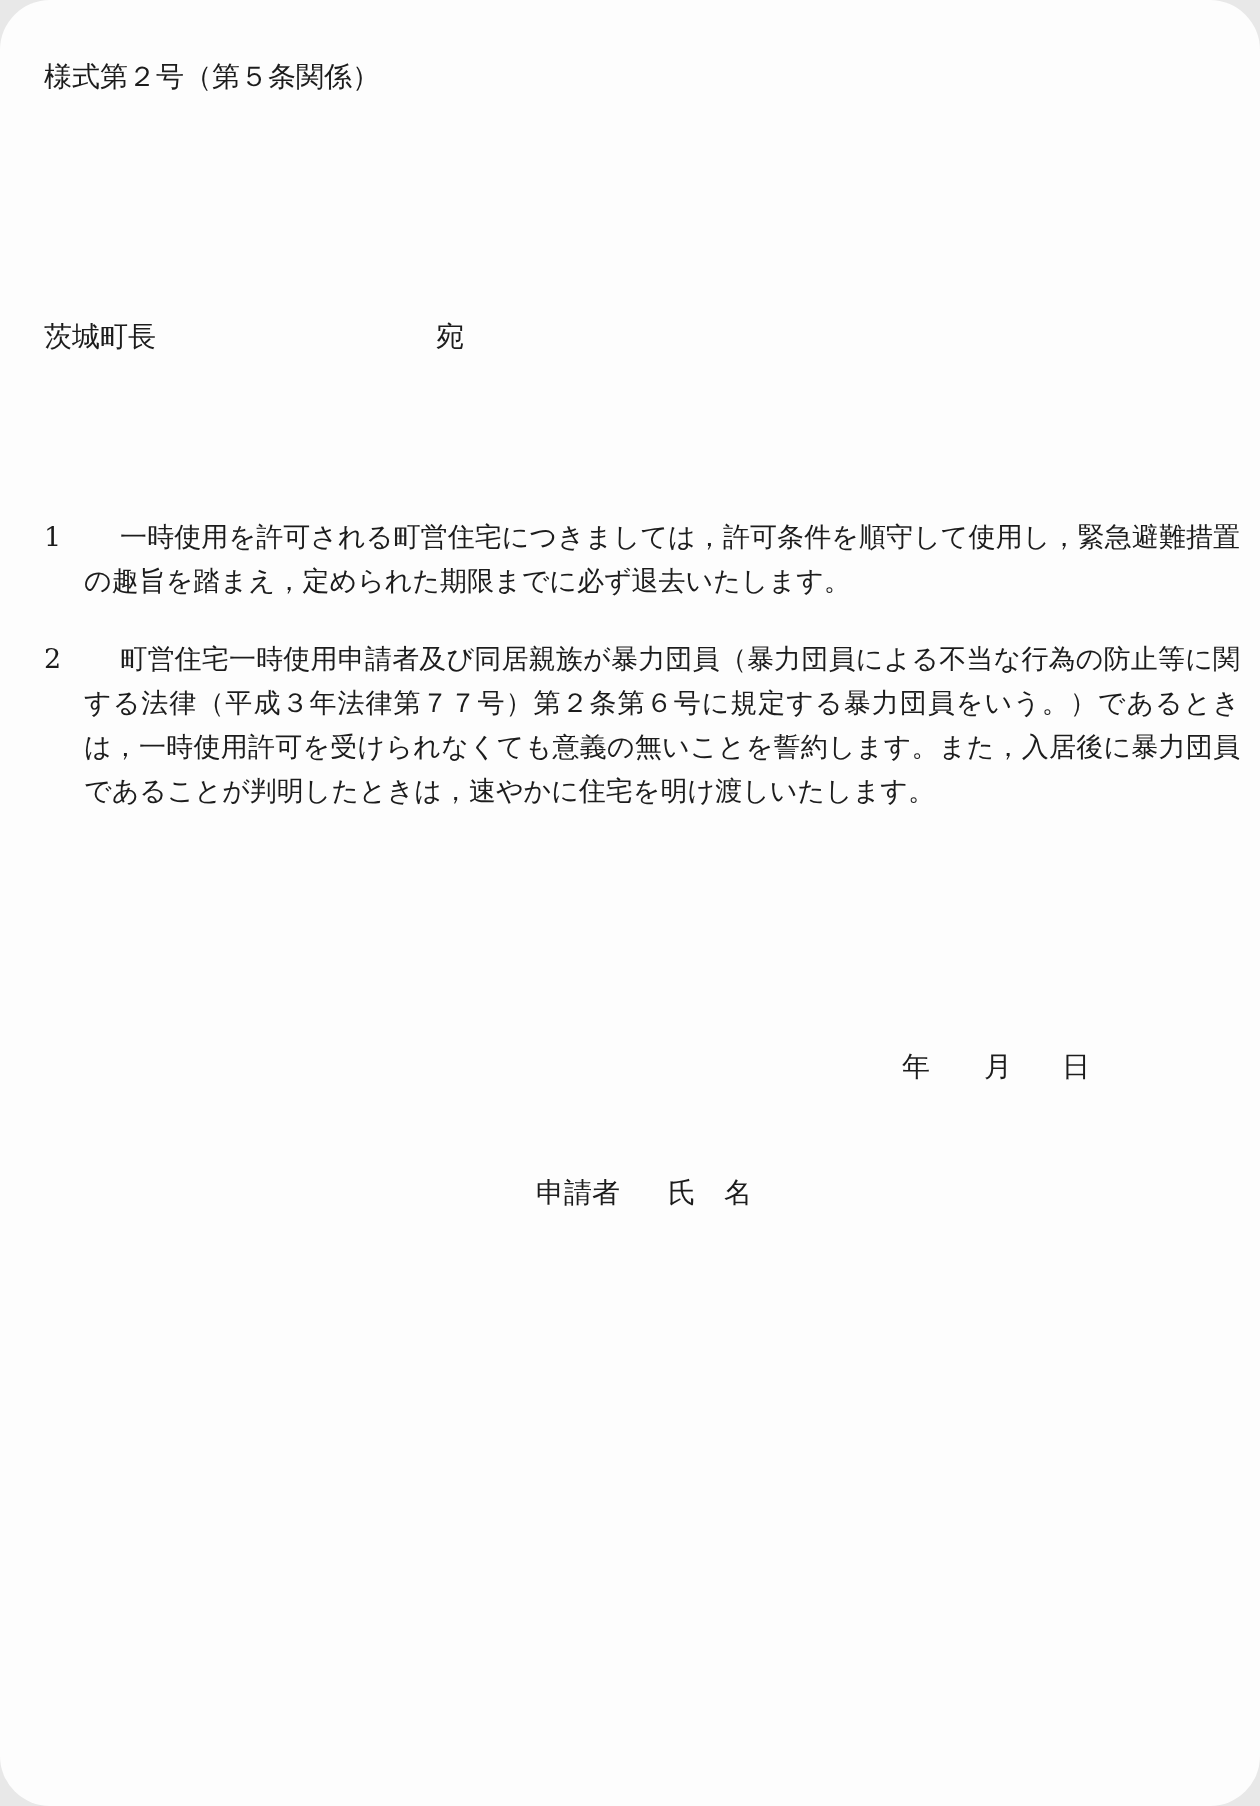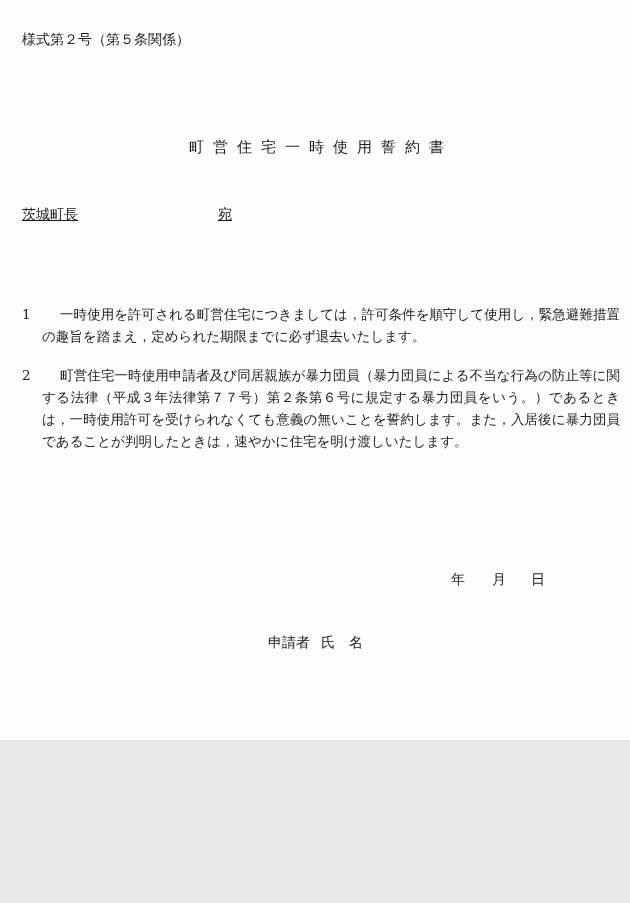--- a/index.html
+++ b/index.html
@@ -1,44 +1,44 @@
 <!DOCTYPE html>
 <html><head>
 <meta charset="utf-8">
 <style>
   * { margin: 0; padding: 0; box-sizing: border-box; }
   html, body { background: #e8e8e8; }
   .page {
     position: relative;
     width: 630px;
-    height: 740px;
+    height: 903px;
     margin: 0 auto;
     background: #fdfdfd;
     color: #1c1c1c;
     font-family: "DejaVu Serif", "Liberation Serif", serif;
     padding: 30px 10px 0 22px;
     overflow: hidden;
+    border-radius: 25px;
   }
   .form-number {
     font-size: 14px;
     line-height: 18px;
   }
   .doc-title {
     margin-top: 90px;
     text-align: center;
     font-size: 15px;
     font-weight: normal;
     letter-spacing: 9px;
     line-height: 19px;
   }
   .addressee-line {
-    margin-top: 48px;
+    margin-top: 112px;
     font-size: 14px;
     line-height: 19px;
-    text-decoration: underline;
   }
   .addressee-suffix { margin-left: 140px; }
   .clause-list {
     list-style: none;
     margin-top: 79px;
     font-size: 13.5px;
     line-height: 22px;
   }
   .clause {
     padding-left: 20px;
@@ -60,30 +60,29 @@
   }
   .month-label { margin-left: 27px; }
   .day-label { margin-left: 25px; }
   .signature-line {
     margin-top: 42px;
     font-size: 14px;
     line-height: 20px;
     padding-left: 246px;
     white-space: nowrap;
   }
-  .name-label { margin-left: 11px; }
+  .name-label { margin-left: 24px; }
 </style>
 </head>
 <body>
 
 <div class="page" style="background: rgb(253, 253, 253); color: rgb(28, 28, 28);">
 
   <div class="form-number">様式第２号（第５条関係）</div>
 
-  <h1 class="doc-title">町営住宅一時使用誓約書</h1>
 
   <div class="addressee-line">
     <span>茨城町長</span><span class="addressee-suffix">宛</span>
   </div>
 
   <ol class="clause-list">
     <li class="clause">
       <span class="clause-num">1</span><span class="clause-text">一時使用を許可される町営住宅につきましては，許可条件を順守して使用し，緊急避難措置の趣旨を踏まえ，定められた期限までに必ず退去いたします。</span>
     </li>
     <li class="clause">

